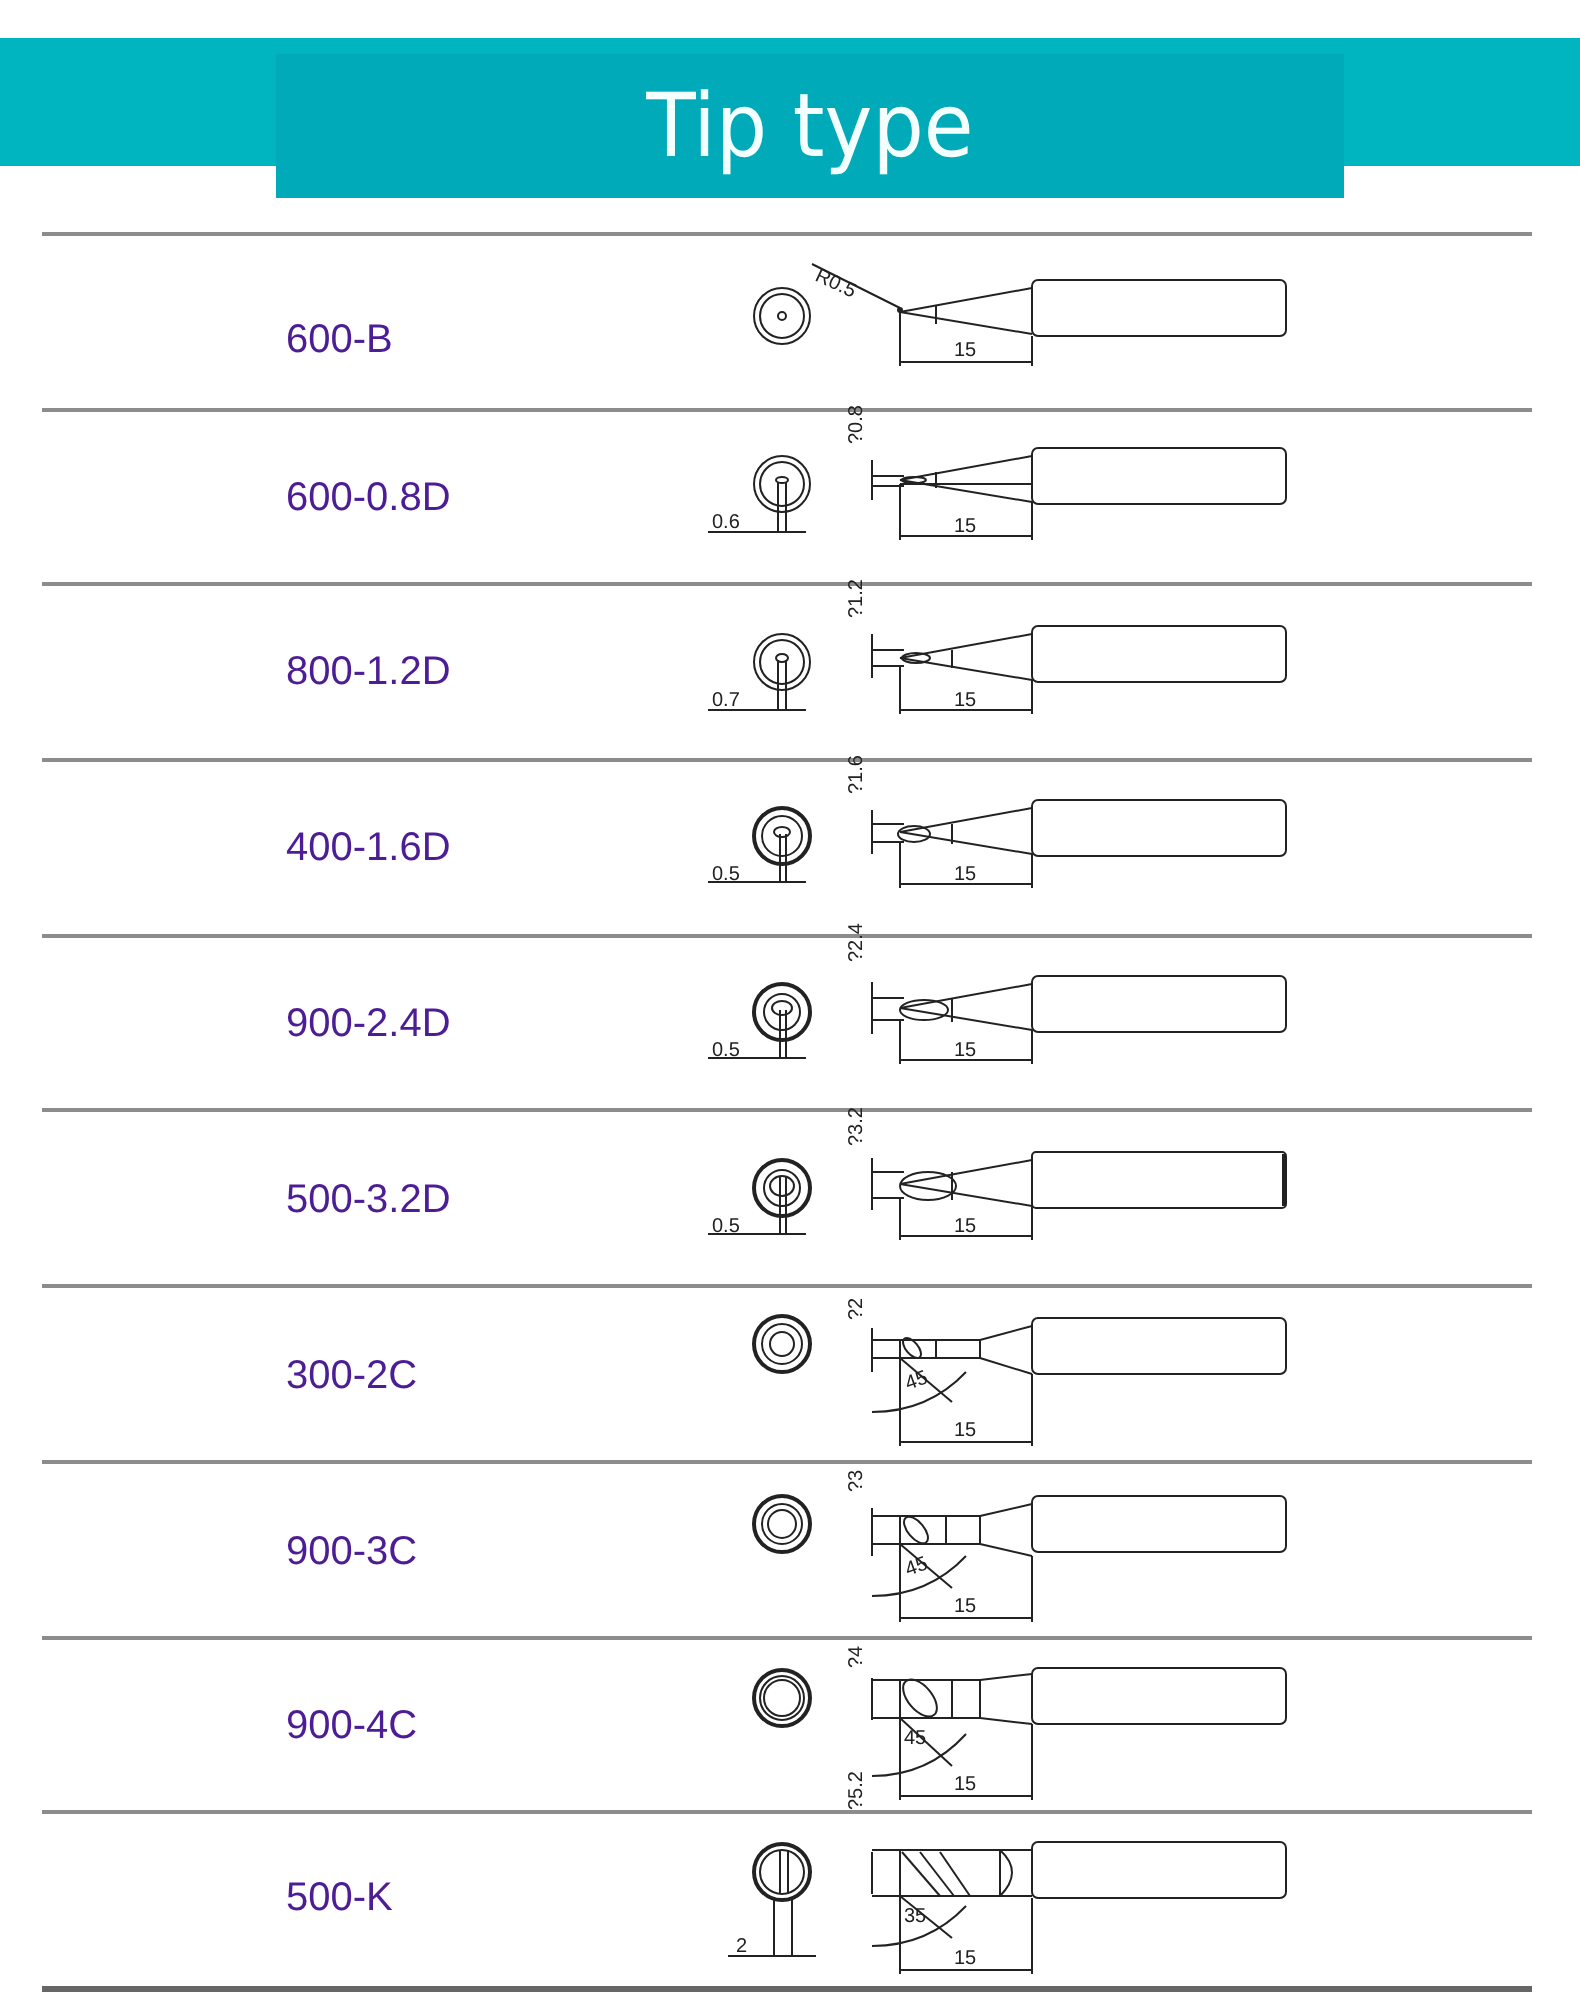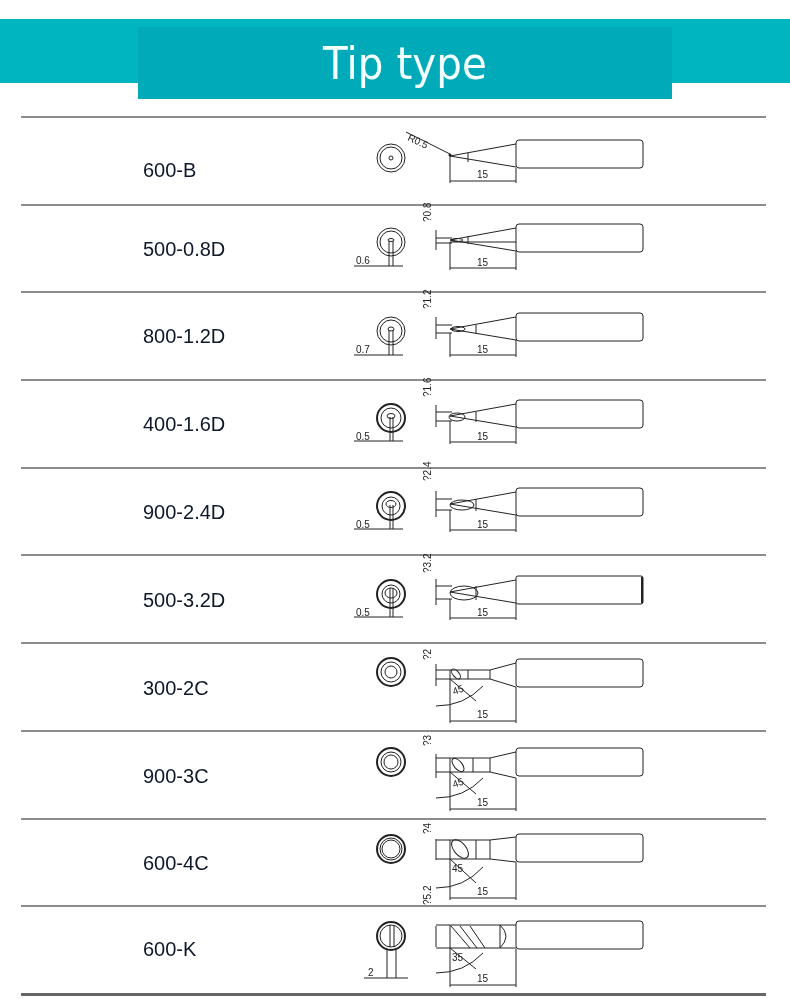--- a/index.html
+++ b/index.html
@@ -1,21 +1,21 @@
 <!DOCTYPE html>
 <html><head>
 <meta charset="utf-8">
 <style>
   html, body { margin:0; padding:0; background:#fff; }
   body { width:790px; height:999px; position:relative; overflow:hidden; font-family:"Liberation Sans", sans-serif; }
   .banner { position:absolute; left:0; top:19px; width:790px; height:64px; background:#00b4c0; }
   .banner-inner { position:absolute; left:138px; top:8px; width:534px; height:72px; background:#00aab8; display:flex; align-items:center; justify-content:center; }
   .banner-title { color:#f4ffff; font-size:44px; font-family:"DejaVu Sans", sans-serif; font-weight:normal; letter-spacing:0px; transform:scaleX(0.92); }
   .rule { position:absolute; left:21px; width:745px; height:2px; background:#8c8c8c; }
-  .label { position:absolute; left:143px; font-size:20px; color:#0f172a; font-family:"Liberation Sans", sans-serif; }
+  .label { position:absolute; left:143px; font-size:20px; color:#4c1d95; font-family:"Liberation Sans", sans-serif; }
   svg.drw { position:absolute; left:340px; overflow:visible; }
   svg text { font-family:"Liberation Sans", sans-serif; fill:#222; }
 </style>
 </head>
 <body>
 
 <div class="banner">
   <div class="banner-inner">
     <span class="banner-title">Tip type</span>
   </div>
@@ -46,21 +46,21 @@
     <line x1="66" y1="14" x2="110" y2="36"></line>
     <line x1="110" y1="38" x2="110" y2="65"></line>
       <line x1="176" y1="50" x2="176" y2="65"></line>
     <line x1="110" y1="63" x2="176" y2="63"></line>
   </g>
   <circle cx="110" cy="37" r="1.5" fill="#222"></circle>
   <text x="67" y="22" font-size="10" transform="rotate(25 67 22)">R0.5</text>
   <text x="137" y="60" font-size="10">15</text>
 </svg>
 
-<div class="label" style="top:238px">500-0.8D</div>
+<div class="label" style="top:238px">600-0.8D</div>
 <svg class="drw" style="top:206px" width="310" height="86" viewBox="0 0 310 86">
   <g fill="none" stroke="#222" stroke-width="1">
     <circle cx="51" cy="36" r="14"></circle>
       <circle cx="51" cy="36" r="11"></circle>
     <ellipse cx="51" cy="34" rx="3" ry="1.5"></ellipse>
     <line x1="49" y1="35" x2="49" y2="60"></line>
       <line x1="53" y1="35" x2="53" y2="60"></line>
     <line x1="14" y1="60" x2="63" y2="60"></line>
     <line x1="96" y1="24" x2="96" y2="44"></line>
     <line x1="96" y1="32" x2="112" y2="32"></line>
@@ -232,21 +232,21 @@
     <path d="M 96 66 Q 124 66 143 46"></path>
     <line x1="110" y1="40" x2="110" y2="79"></line>
       <line x1="176" y1="46" x2="176" y2="79"></line>
     <line x1="110" y1="77" x2="176" y2="77"></line>
   </g>
   <text x="91" y="14" font-size="10" transform="rotate(-90 91 14)">?3</text>
   <text x="114" y="56" font-size="10" transform="rotate(-20 114 56)">45</text>
   <text x="137" y="74" font-size="10">15</text>
 </svg>
 
-<div class="label" style="top:852px">600-4C</div>
+<div class="label" style="top:852px">900-4C</div>
 <svg class="drw" style="top:820px" width="310" height="86" viewBox="0 0 310 86">
   <g fill="none" stroke="#222" stroke-width="1">
     <circle cx="51" cy="29" r="14" stroke-width="2"></circle>
       <circle cx="51" cy="29" r="11"></circle>
       <circle cx="51" cy="29" r="9"></circle>
     <line x1="96" y1="19" x2="96" y2="40"></line>
     <line x1="96" y1="20" x2="150" y2="20"></line>
       <line x1="96" y1="39" x2="150" y2="39"></line>
     <line x1="110" y1="20" x2="110" y2="39"></line>
       <line x1="136" y1="20" x2="136" y2="39"></line>
@@ -259,21 +259,21 @@
     <path d="M 96 68 Q 124 68 143 47"></path>
     <line x1="110" y1="39" x2="110" y2="80"></line>
       <line x1="176" y1="42" x2="176" y2="80"></line>
     <line x1="110" y1="78" x2="176" y2="78"></line>
   </g>
   <text x="91" y="14" font-size="10" transform="rotate(-90 91 14)">?4</text>
   <text x="112" y="52" font-size="10">45</text>
   <text x="137" y="75" font-size="10">15</text>
 </svg>
 
-<div class="label" style="top:938px">600-K</div>
+<div class="label" style="top:938px">500-K</div>
 <svg class="drw" style="top:907px" width="310" height="86" viewBox="0 0 310 86">
   <g fill="none" stroke="#222" stroke-width="1">
     <circle cx="51" cy="29" r="14" stroke-width="2"></circle>
       <circle cx="51" cy="29" r="11"></circle>
     <line x1="50" y1="18" x2="50" y2="40"></line>
       <line x1="54" y1="18" x2="54" y2="40"></line>
     <line x1="47" y1="42" x2="47" y2="71"></line>
       <line x1="56" y1="42" x2="56" y2="71"></line>
     <line x1="24" y1="71" x2="68" y2="71"></line>
     <line x1="96" y1="19" x2="96" y2="40"></line>

